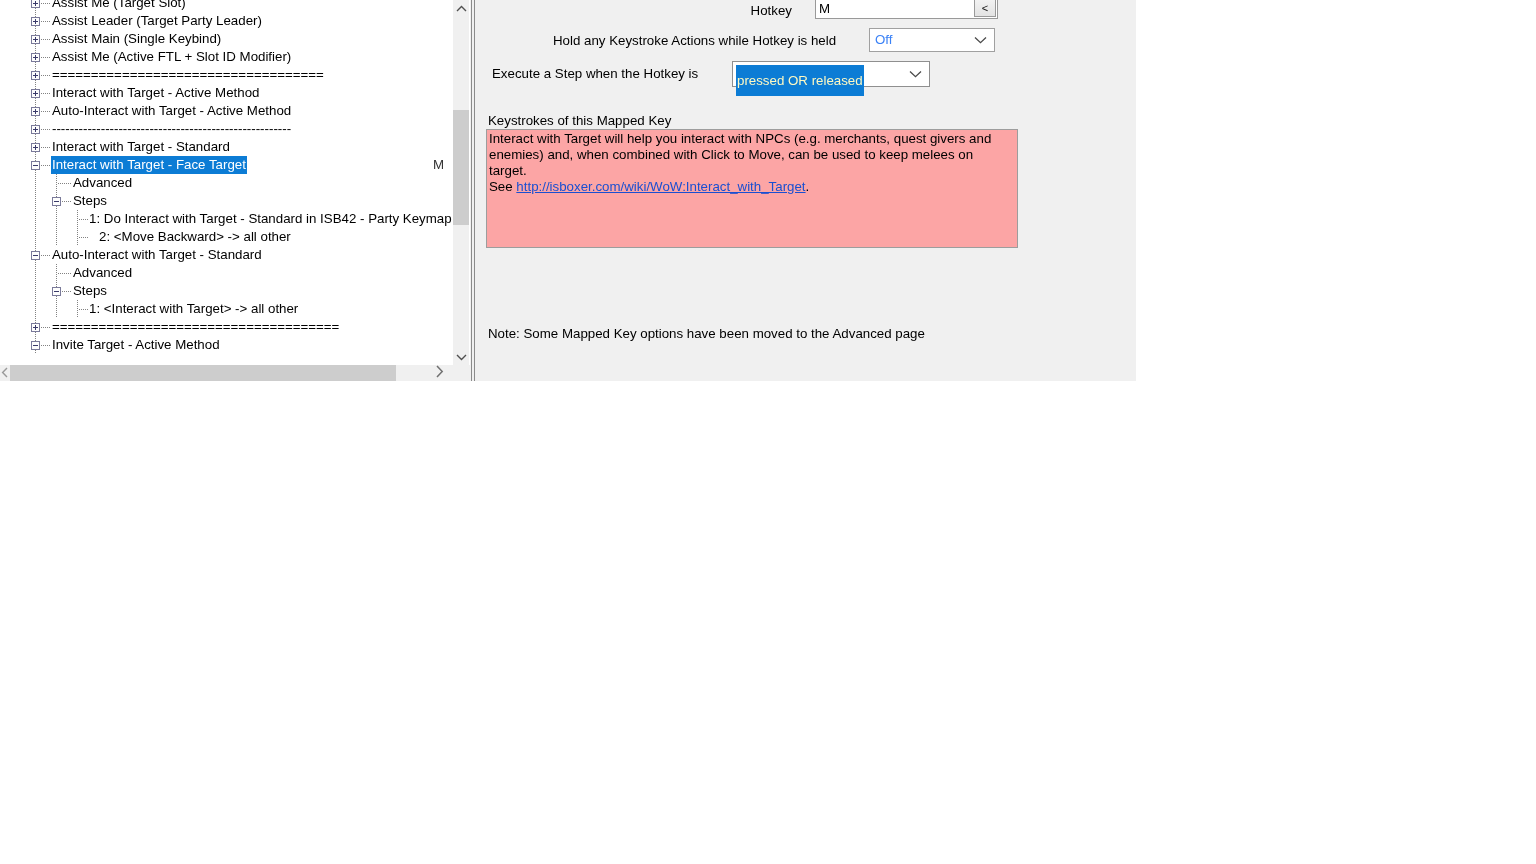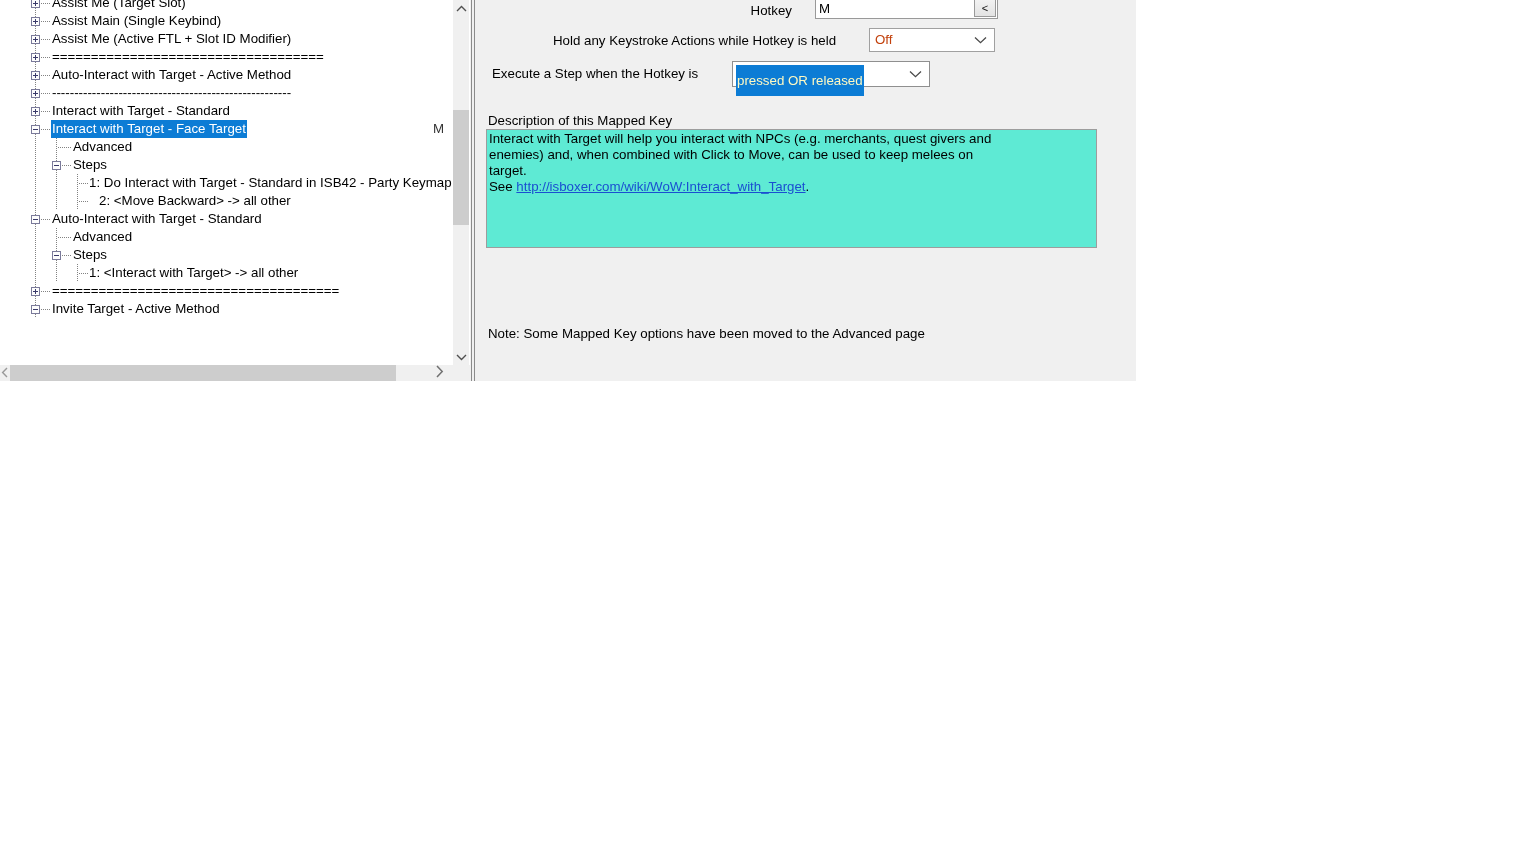--- a/index.html
+++ b/index.html
@@ -285,21 +285,21 @@
     width: 126px;
     height: 24px;
     background: #ffffff;
     border: 1px solid #a0a0a0;
     box-sizing: border-box;
   }
   #hold-select .selval {
     position: absolute;
     left: 5px; top: 3px;
     font-size: 13.3px;
-    color: #c2410c;
+    color: #3b82f6;
     line-height: 16px;
   }
 
   
   #exec-label { left: 14px; top: 66px; }
   #exec-select {
     position: absolute;
     left: 254px;
     top: 61px;
     width: 198px;
@@ -331,23 +331,23 @@
     position: absolute;
     left: 10px;
     top: 113px;
     font-size: 13.3px;
     color: #000;
   }
   #desc-box {
     position: absolute;
     left: 8px;
     top: 129px;
-    width: 611px;
+    width: 532px;
     height: 119px;
-    background: #5eead4;
+    background: #fca5a5;
     border: 1px solid #9d9d9d;
     box-sizing: border-box;
     overflow: hidden;
   }
   #desc-text {
     position: absolute;
     left: 2px;
     top: 1px;
     width: 505px;
     font-size: 13.3px;
@@ -380,33 +380,45 @@
           <div class="trow">
             <div class="vline" style="left: 35px;"></div>
             <div class="hline" style="left: 37px; width: 14px;"></div>
             <div class="exp plus" style="left: 31px;"></div>
             <div class="tlabel" style="left: 51px;">Assist Me (Target Slot)</div>
           </div>
           <div class="trow">
             <div class="vline" style="left: 35px;"></div>
             <div class="hline" style="left: 37px; width: 14px;"></div>
             <div class="exp plus" style="left: 31px;"></div>
+            <div class="tlabel" style="left: 51px;">Assist Leader (Target Party Leader)</div>
+          </div>
+          <div class="trow">
+            <div class="vline" style="left: 35px;"></div>
+            <div class="hline" style="left: 37px; width: 14px;"></div>
+            <div class="exp plus" style="left: 31px;"></div>
             <div class="tlabel" style="left: 51px;">Assist Main (Single Keybind)</div>
           </div>
           <div class="trow">
             <div class="vline" style="left: 35px;"></div>
             <div class="hline" style="left: 37px; width: 14px;"></div>
             <div class="exp plus" style="left: 31px;"></div>
             <div class="tlabel" style="left: 51px;">Assist Me (Active FTL + Slot ID Modifier)</div>
           </div>
           <div class="trow">
             <div class="vline" style="left: 35px;"></div>
             <div class="hline" style="left: 37px; width: 14px;"></div>
             <div class="exp plus" style="left: 31px;"></div>
             <div class="tlabel" style="left: 51px;">===================================</div>
+          </div>
+          <div class="trow">
+            <div class="vline" style="left: 35px;"></div>
+            <div class="hline" style="left: 37px; width: 14px;"></div>
+            <div class="exp plus" style="left: 31px;"></div>
+            <div class="tlabel" style="left: 51px;">Interact with Target - Active Method</div>
           </div>
           <div class="trow">
             <div class="vline" style="left: 35px;"></div>
             <div class="hline" style="left: 37px; width: 14px;"></div>
             <div class="exp plus" style="left: 31px;"></div>
             <div class="tlabel" style="left: 51px;">Auto-Interact with Target - Active Method</div>
           </div>
           <div class="trow">
             <div class="vline" style="left: 35px;"></div>
             <div class="hline" style="left: 37px; width: 14px;"></div>
@@ -559,21 +571,21 @@
     <div class="field-label" id="exec-label">Execute a Step when the Hotkey is</div>
     <div id="exec-select">
       <span class="selval">pressed OR released</span>
       <span class="dd-arrow">
         <svg width="13" height="9" viewBox="0 0 13 9">
             <path d="M1 2 L6.5 7.2 L12 2" fill="none" stroke="#4a4a4a" stroke-width="1.3"></path>
           </svg>
       </span>
     </div>
 
-    <div id="desc-label">Description of this Mapped Key</div>
+    <div id="desc-label">Keystrokes of this Mapped Key</div>
     <div id="desc-box">
       <div id="desc-text">Interact with Target will help you interact with NPCs (e.g. merchants, quest givers and enemies) and, when combined with Click to Move, can be used to keep melees on target.
 <span>See </span><a href="#">http://isboxer.com/wiki/WoW:Interact_with_Target</a><span>.</span></div>
     </div>
 
     <div id="note">Note: Some Mapped Key options have been moved to the Advanced page</div>
   </div>
 </div>
 
 </body></html>

